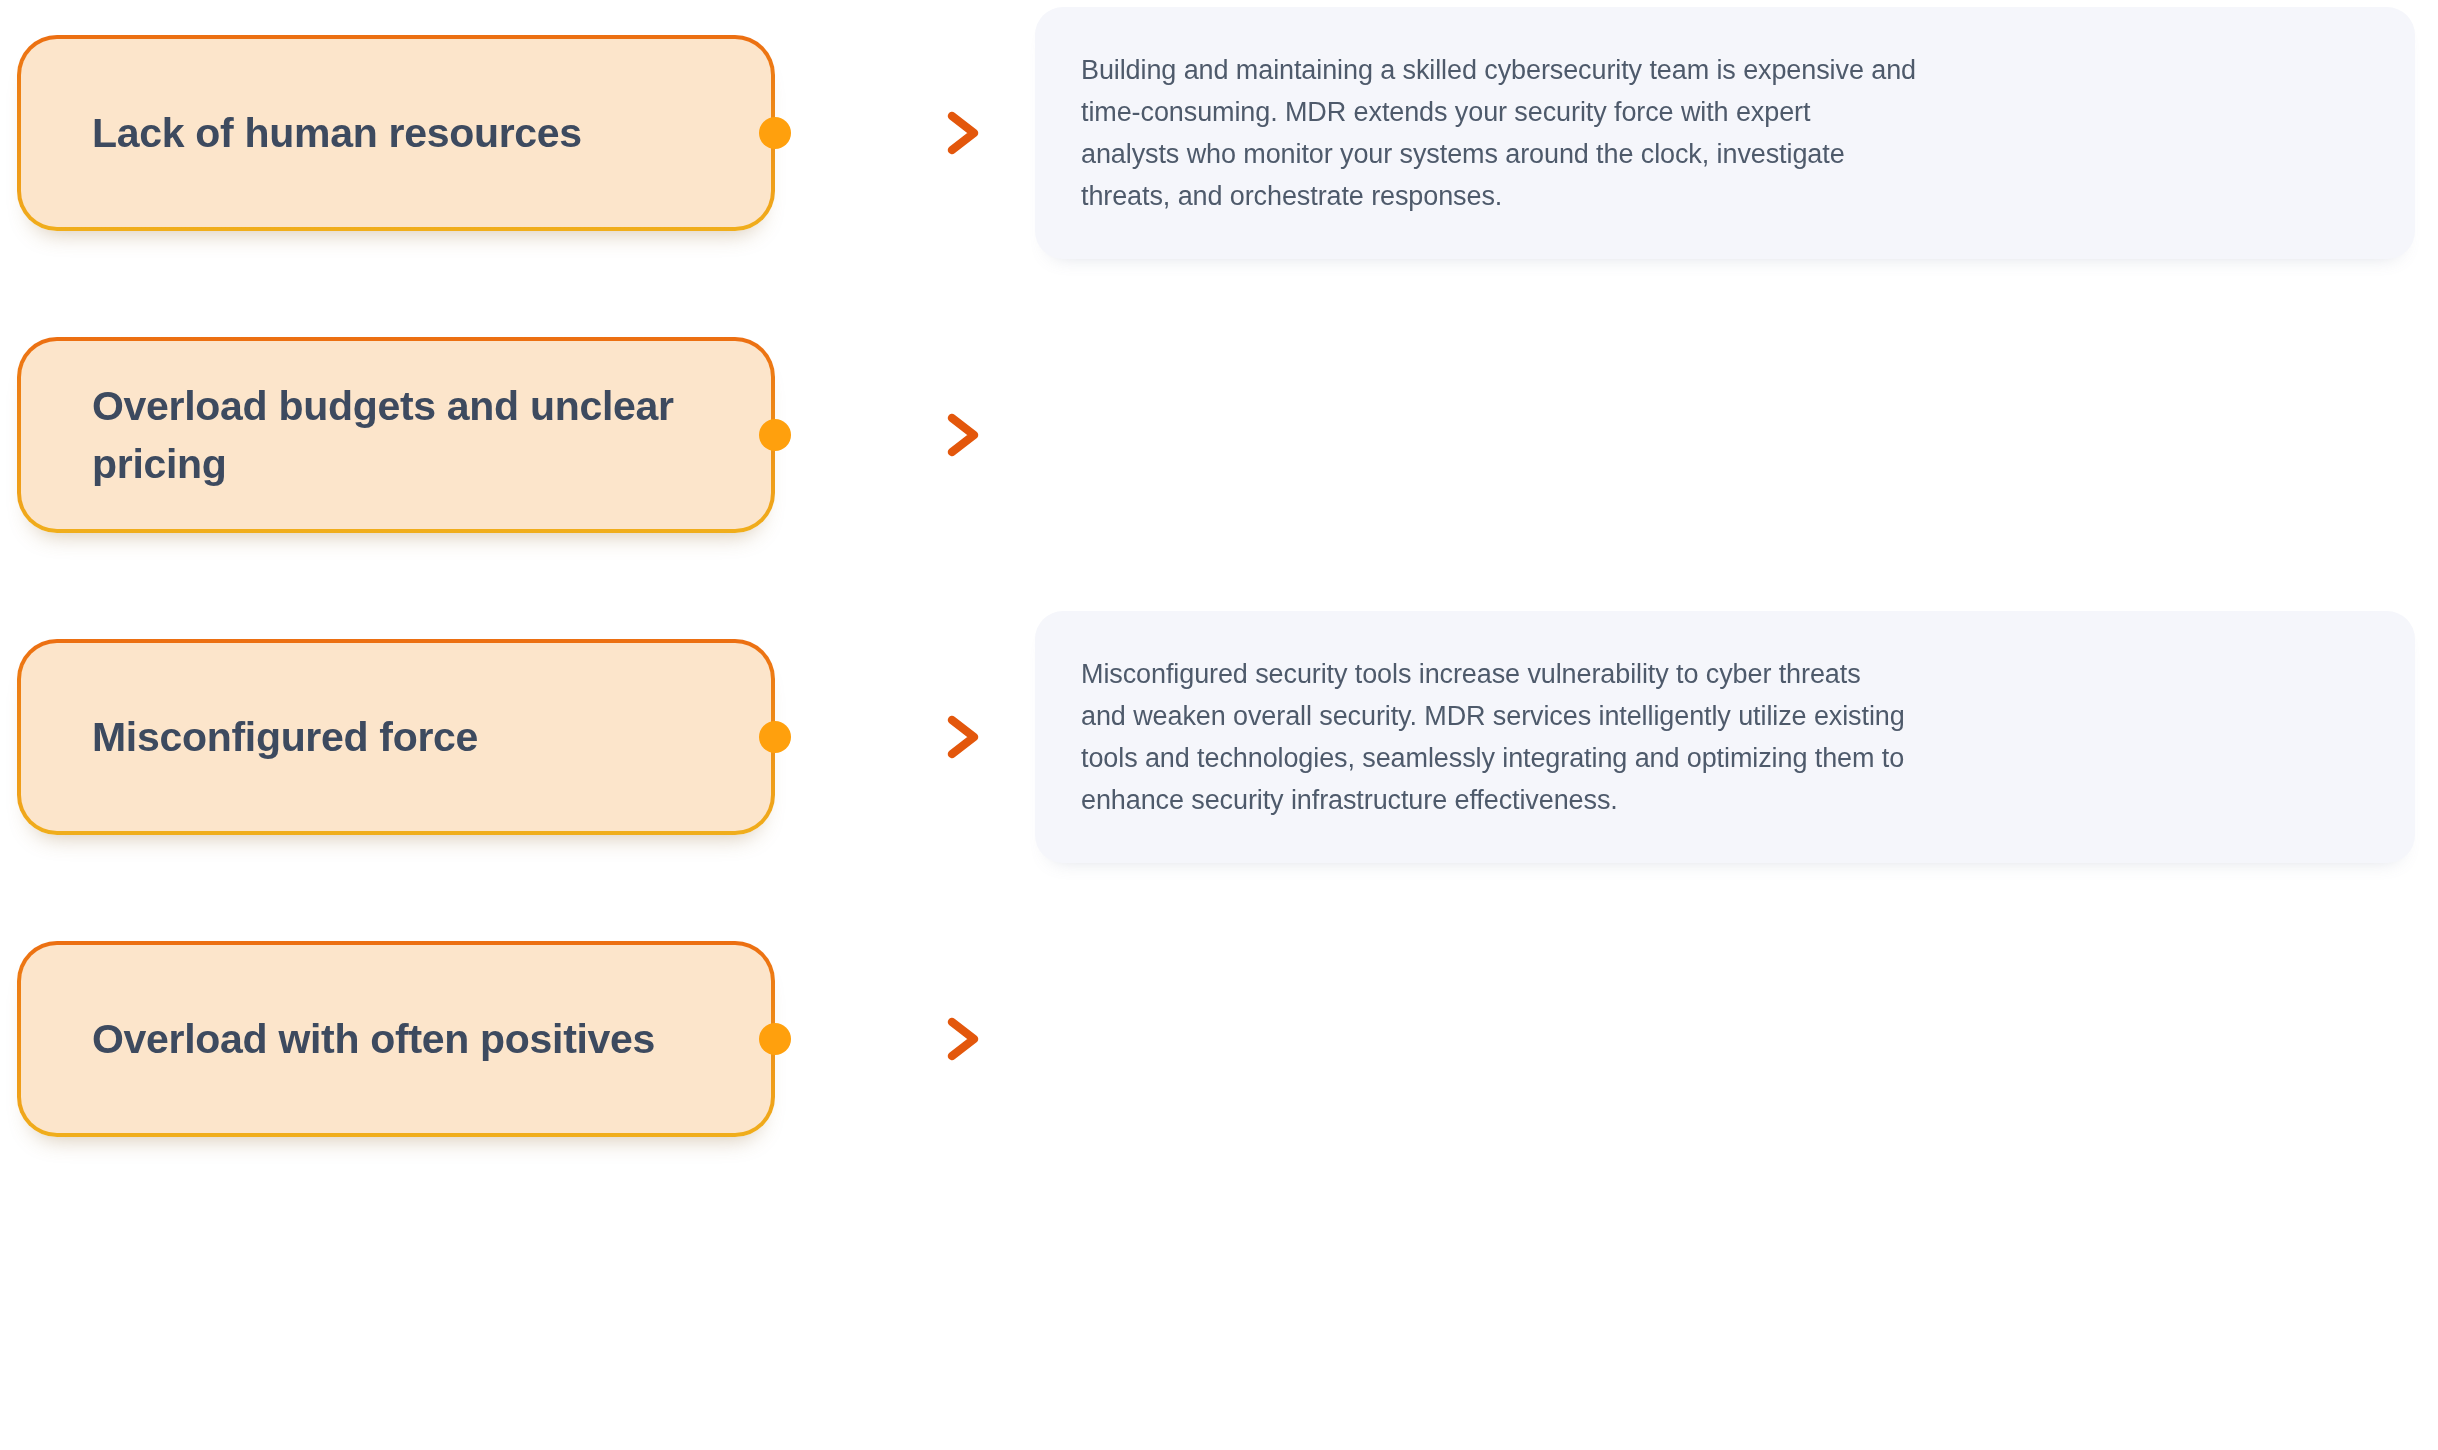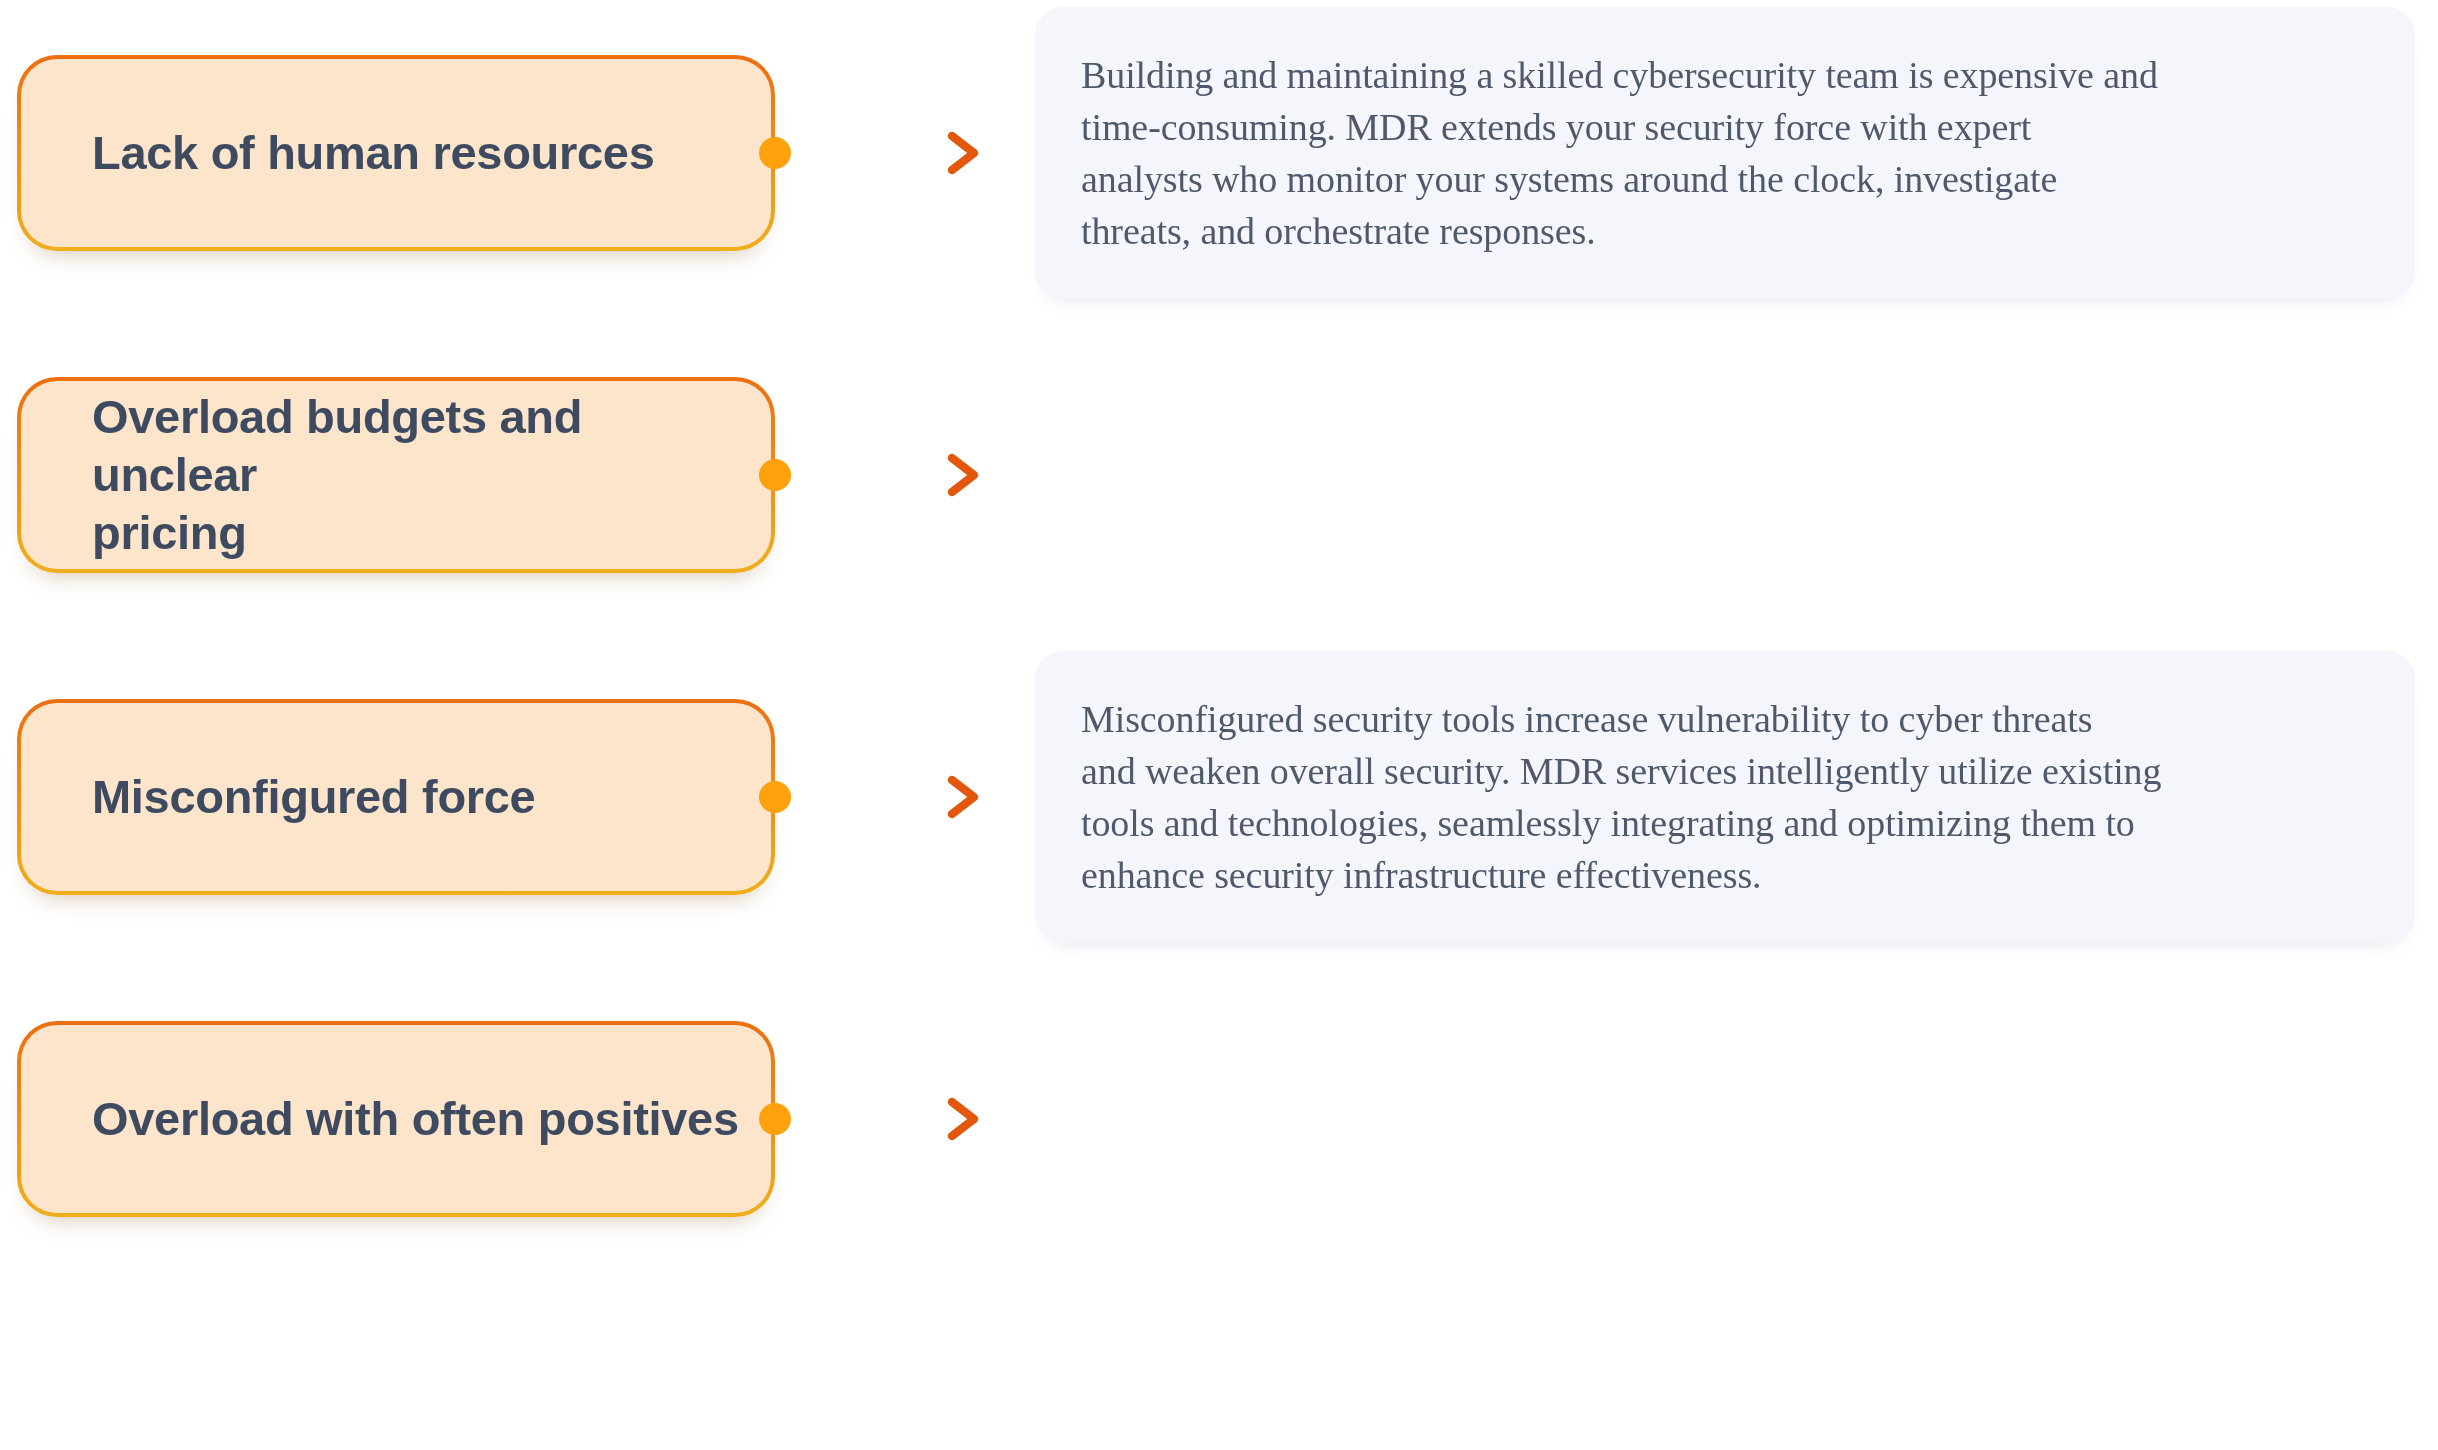--- a/index.html
+++ b/index.html
@@ -39,21 +39,21 @@
     border-radius:40px;
     background:
       linear-gradient(var(--card-fill),var(--card-fill)) padding-box,
       linear-gradient(180deg,var(--card-border-top),var(--card-border-bottom)) border-box;
     box-shadow:0 16px 22px -14px rgba(148,108,52,.38);
     display:flex;
     align-items:center;
     padding:0 30px 0 71px;
   }
   .label{
-    font-size:47px;
+    font-size:41px;
     line-height:58px;
     font-weight:bold;
     letter-spacing:-0.3px;
     color:var(--label-color);
     white-space:pre-line;
   }
   .connector{
     position:relative;
     height:48px;
   }
@@ -62,26 +62,25 @@
     margin-left:-17px;
     overflow:visible;
   }
   .panel{
     background:var(--panel-bg);
     border-radius:28px;
     padding:42px 26px 42px 46px;
     box-shadow:0 12px 20px -16px rgba(110,120,150,.30);
   }
   .desc{
-    font-size:38px;
-    line-height:52px;
+    font-size:27px;
+    line-height:42px;
     letter-spacing:-0.1px;
     color:var(--body-color);
     white-space:pre-line;
-    font-family:Liberation Serif, serif;
   }
   .defs-holder{position:absolute;width:0;height:0;overflow:hidden;}
 </style>
 </head>
 <body>
 
 <svg class="defs-holder" aria-hidden="true">
   <defs>
     <linearGradient id="arrowGrad" x1="0" y1="0" x2="1" y2="0">
       <stop offset="0" style="stop-color:var(--arrow-start)"></stop>

